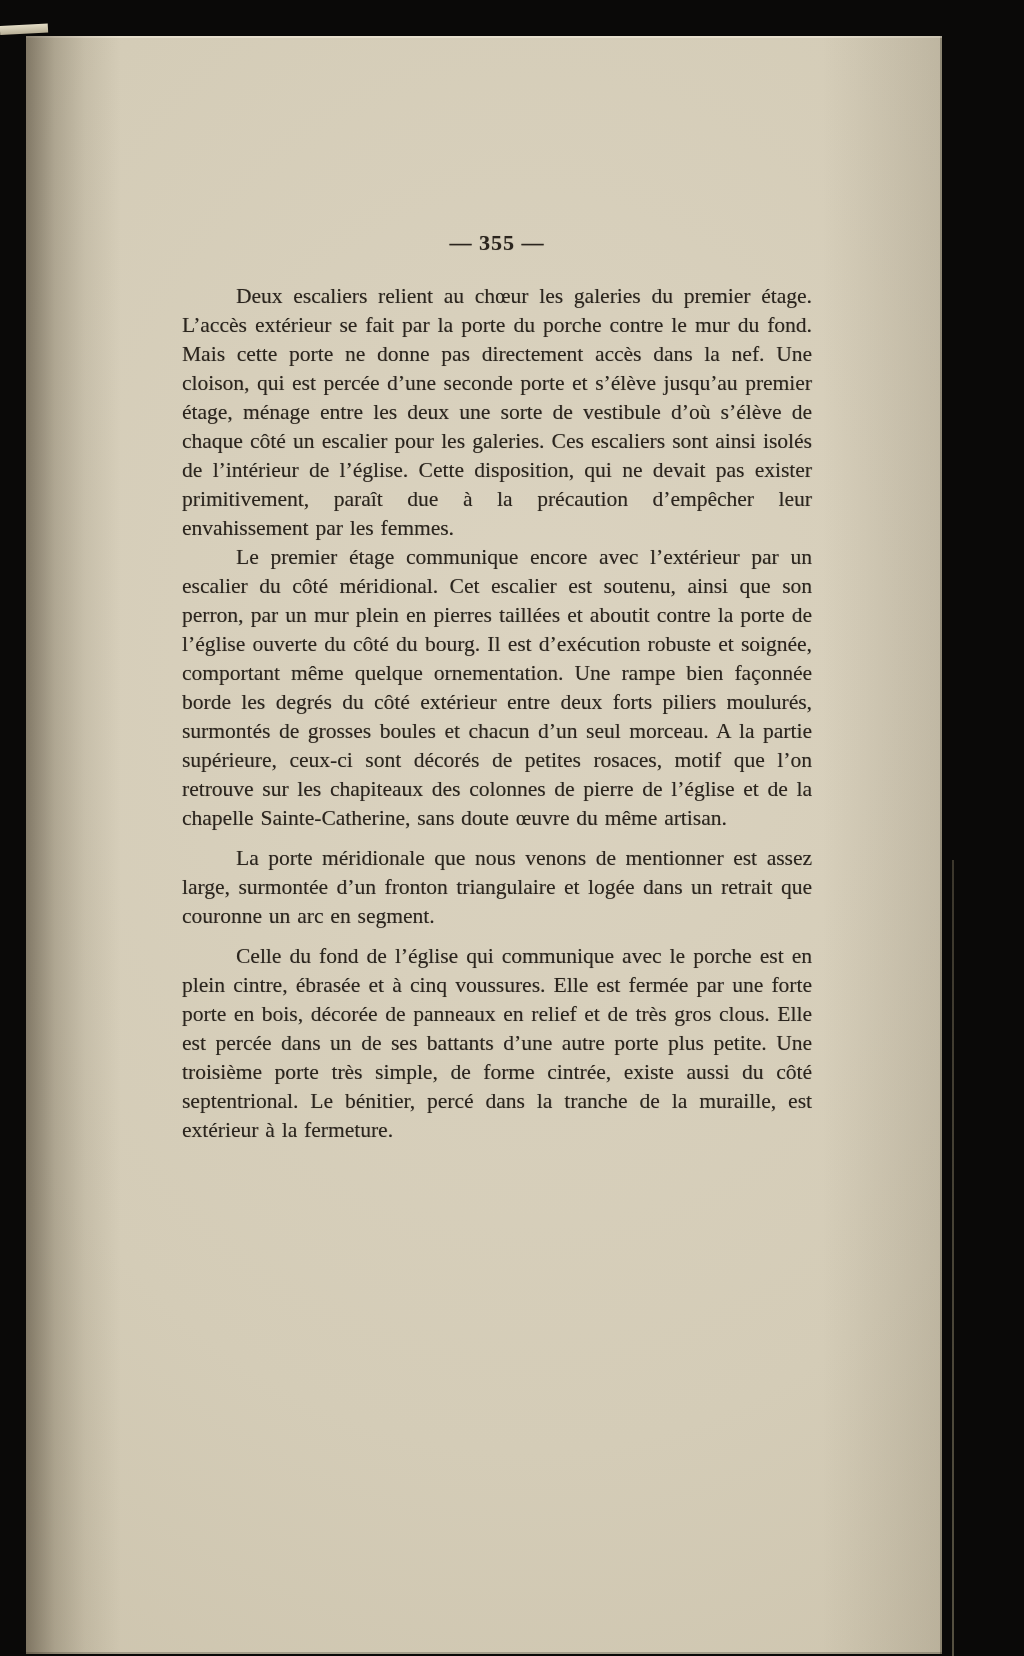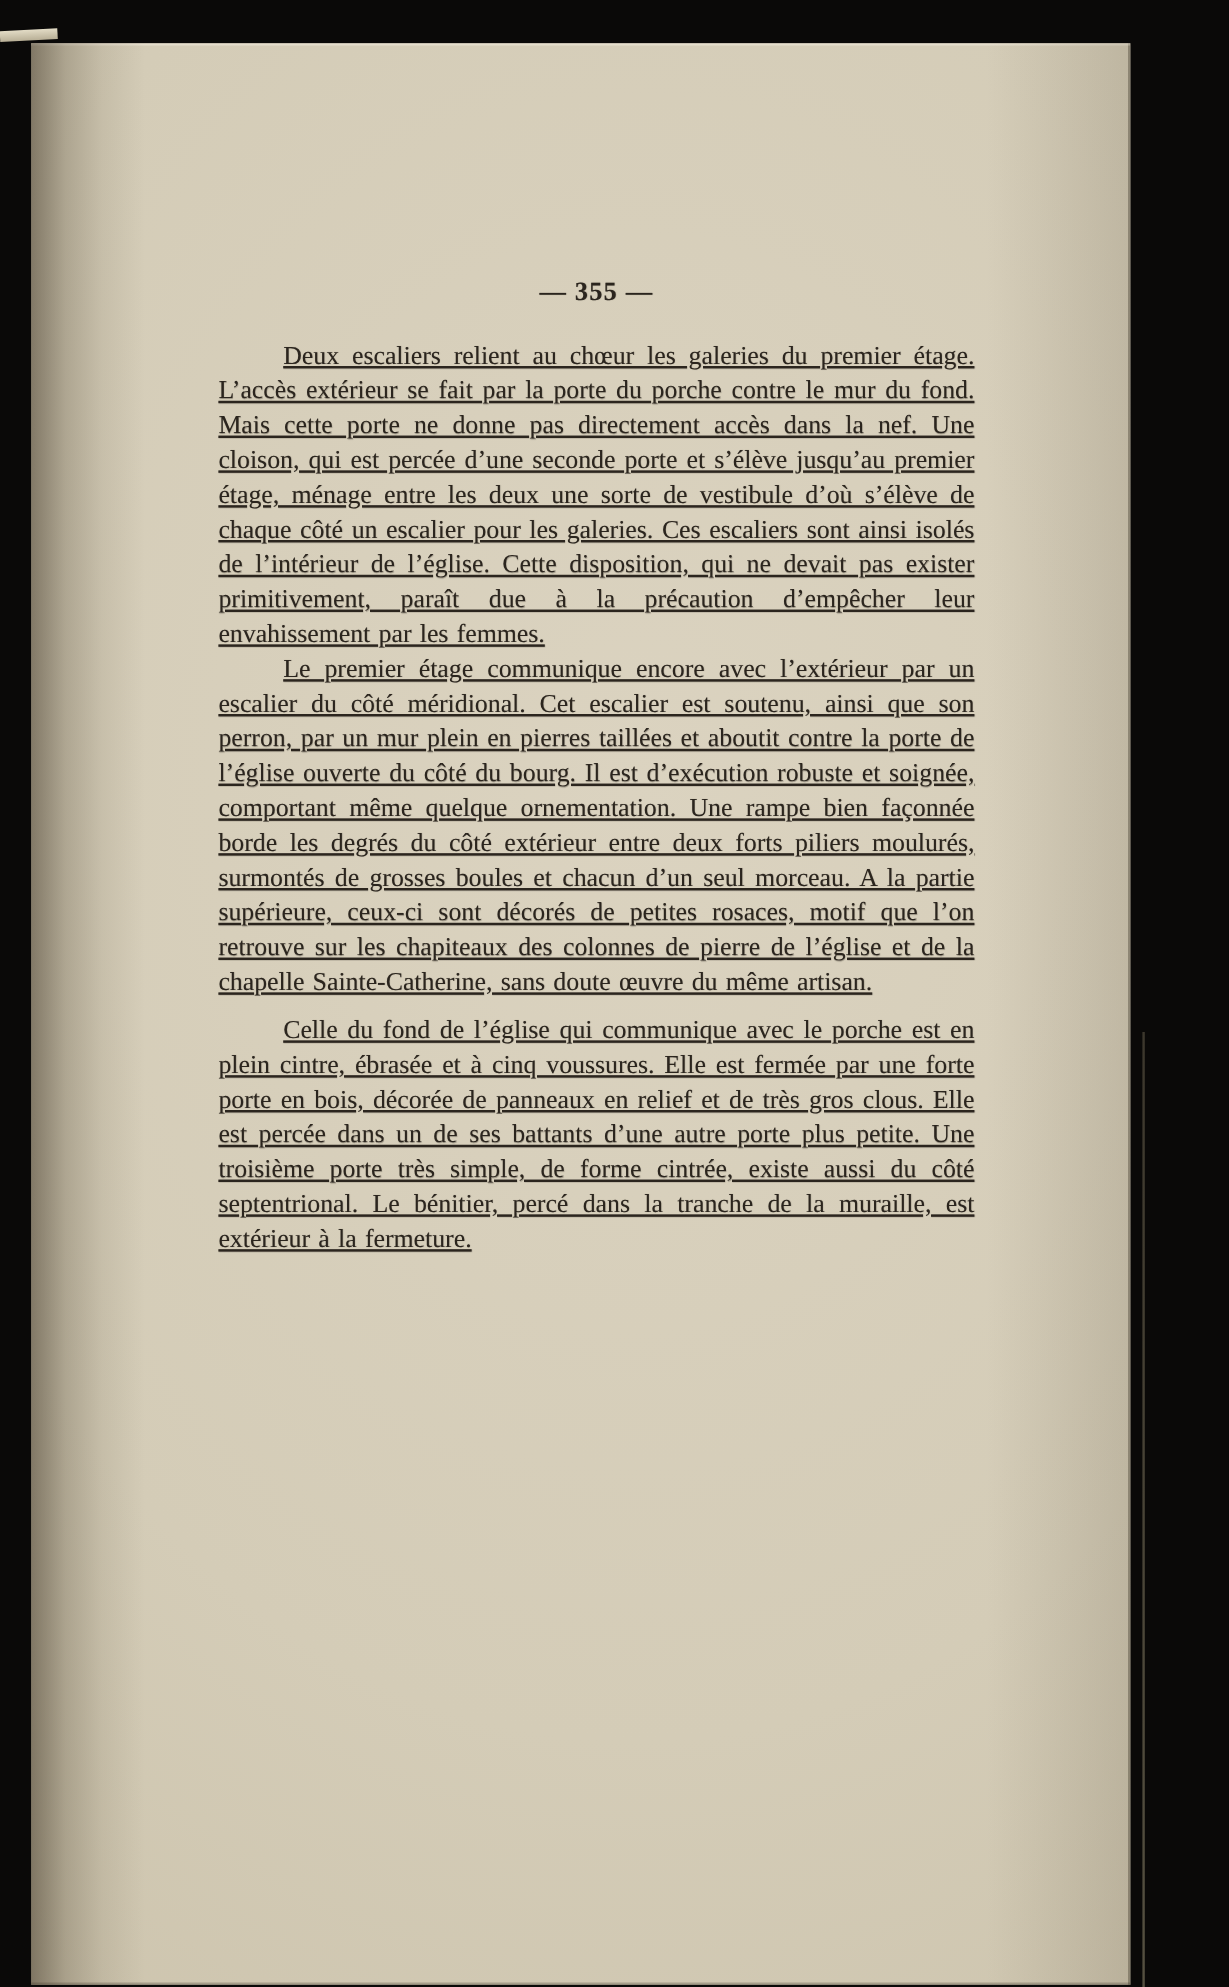--- a/index.html
+++ b/index.html
@@ -101,21 +101,20 @@
     letter-spacing: 1px;
     margin: 0 0 25px 0;
   }
 
   .text-block p {
     margin: 0;
     text-align: justify;
     text-indent: 54px;
     word-spacing: 1.5px;
     hyphens: auto;
-    text-decoration: underline;
     -webkit-hyphens: auto;
   }
   .text-block p.gap {
     margin-top: 11px;
   }
 </style>
 </head>
 <body>
 
 <div class="photo">
@@ -127,19 +126,20 @@
     <div class="right-shade"></div>
 
     <div class="text-block">
       <div class="pageno">— 355 —</div>
 
       <p>Deux escaliers relient au chœur les galeries du premier étage. L’accès extérieur se fait par la porte du porche contre le mur du fond. Mais cette porte ne donne pas directement accès dans la nef. Une cloison, qui est percée d’une seconde porte et s’élève jusqu’au premier étage, ménage entre les deux une sorte de vestibule d’où s’élève de chaque côté un escalier pour les galeries. Ces escaliers sont ainsi isolés de l’intérieur de l’église. Cette disposition, qui ne devait pas exister primitivement, paraît due à la précaution d’empêcher leur envahissement par les femmes.</p>
 
 
       <p>Le premier étage communique encore avec l’extérieur par un escalier du côté méridional. Cet escalier est soutenu, ainsi que son perron, par un mur plein en pierres taillées et aboutit contre la porte de l’église ouverte du côté du bourg. Il est d’exécution robuste et soignée, comportant même quelque ornementation. Une rampe bien façonnée borde les degrés du côté extérieur entre deux forts piliers moulurés, surmontés de grosses boules et chacun d’un seul morceau. A la partie supérieure, ceux-ci sont décorés de petites rosaces, motif que l’on retrouve sur les chapiteaux des colonnes de pierre de l’église et de la chapelle Sainte-Catherine, sans doute œuvre du même artisan.</p>
 
+      <p class="gap">La porte méridionale que nous venons de mentionner est assez large, surmontée d’un fronton triangulaire et logée dans un retrait que couronne un arc en segment.</p>
 
       <p class="gap">Celle du fond de l’église qui communique avec le porche est en plein cintre, ébrasée et à cinq voussures. Elle est fermée par une forte porte en bois, décorée de panneaux en relief et de très gros clous. Elle est percée dans un de ses battants d’une autre porte plus petite. Une troisième porte très simple, de forme cintrée, existe aussi du côté septentrional. Le bénitier, percé dans la tranche de la muraille, est extérieur à la fermeture.</p>
     </div>
   </div>
 
   <div class="adjacent-edge"></div>
 </div>
 
 </body></html>

